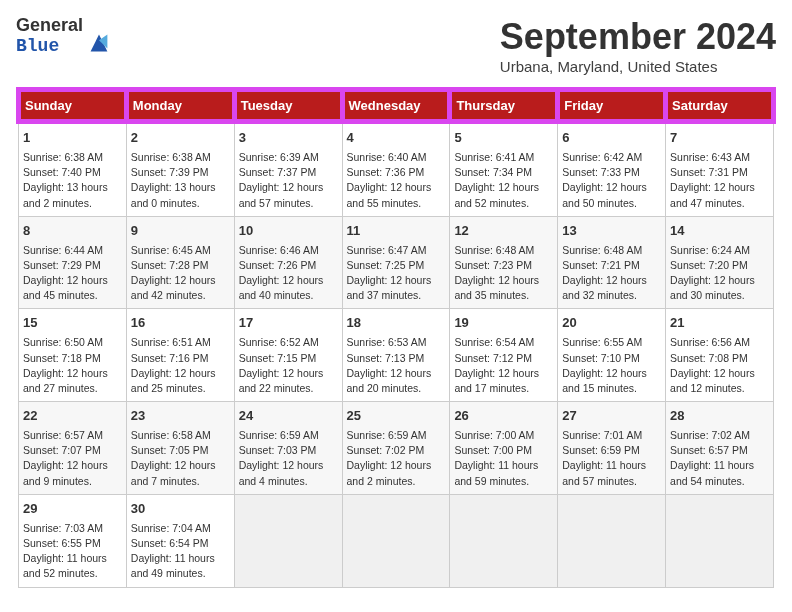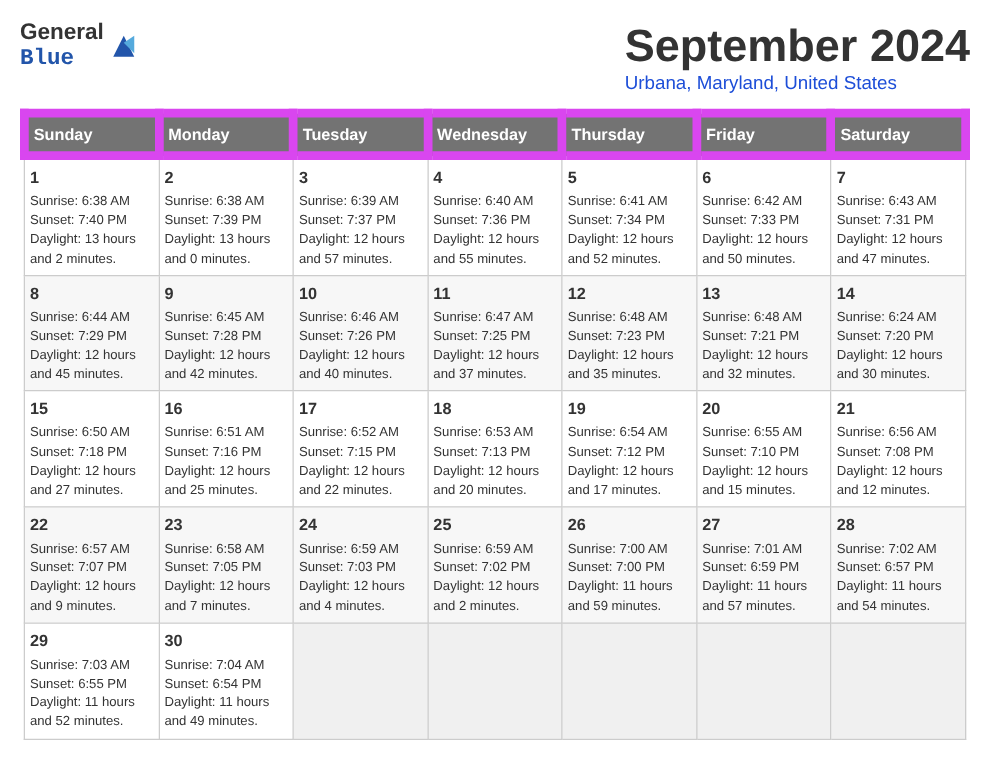--- a/index.html
+++ b/index.html
@@ -35,35 +35,35 @@
     .title-block {
       text-align: left;
     }
     .month-title {
       font-size: 36px;
       font-weight: bold;
       color: #333;
     }
     .location {
       font-size: 15px;
-      color: #1d4ed8;
+      color: #404040;
     }
     table {
       width: 100%;
       border-collapse: collapse;
       table-layout: fixed;
     }
     thead tr th {
-      background-color: #737373;
+      background-color: #b91c1c;
       color: #fff;
       font-size: 13px;
       font-weight: bold;
       padding: 6px 4px;
       text-align: left;
-      border: 7px solid #d946ef;
+      border: 5px solid #d946ef;
     }
     tbody tr td {
       vertical-align: top;
       padding: 5px 4px;
       border: 1px solid #ccc;
       font-size: 10.5px;
       color: #333;
       line-height: 1.45;
       background: #fff;
       height: 80px;
@@ -80,21 +80,21 @@
     .empty-cell {
       background: #f0f0f0 !important;
     }
   </style>
 </head>
 <body>
 
 <div class="header">
   <div class="logo">
     <div>
-      <div style="display:flex;align-items:center;">
+      <div style="display:flex;align-items:flex-end;">
         <span class="logo-text">
           <span class="logo-general">General</span><br>
           <span class="logo-blue">Blue</span>
         </span>
         <svg class="logo-icon" viewBox="0 0 40 40">
           <polygon points="8,32 20,8 32,32" fill="#2255aa"></polygon>
           <polygon points="20,16 32,8 32,28" fill="#55aadd"></polygon>
         </svg>
       </div>
     </div>

